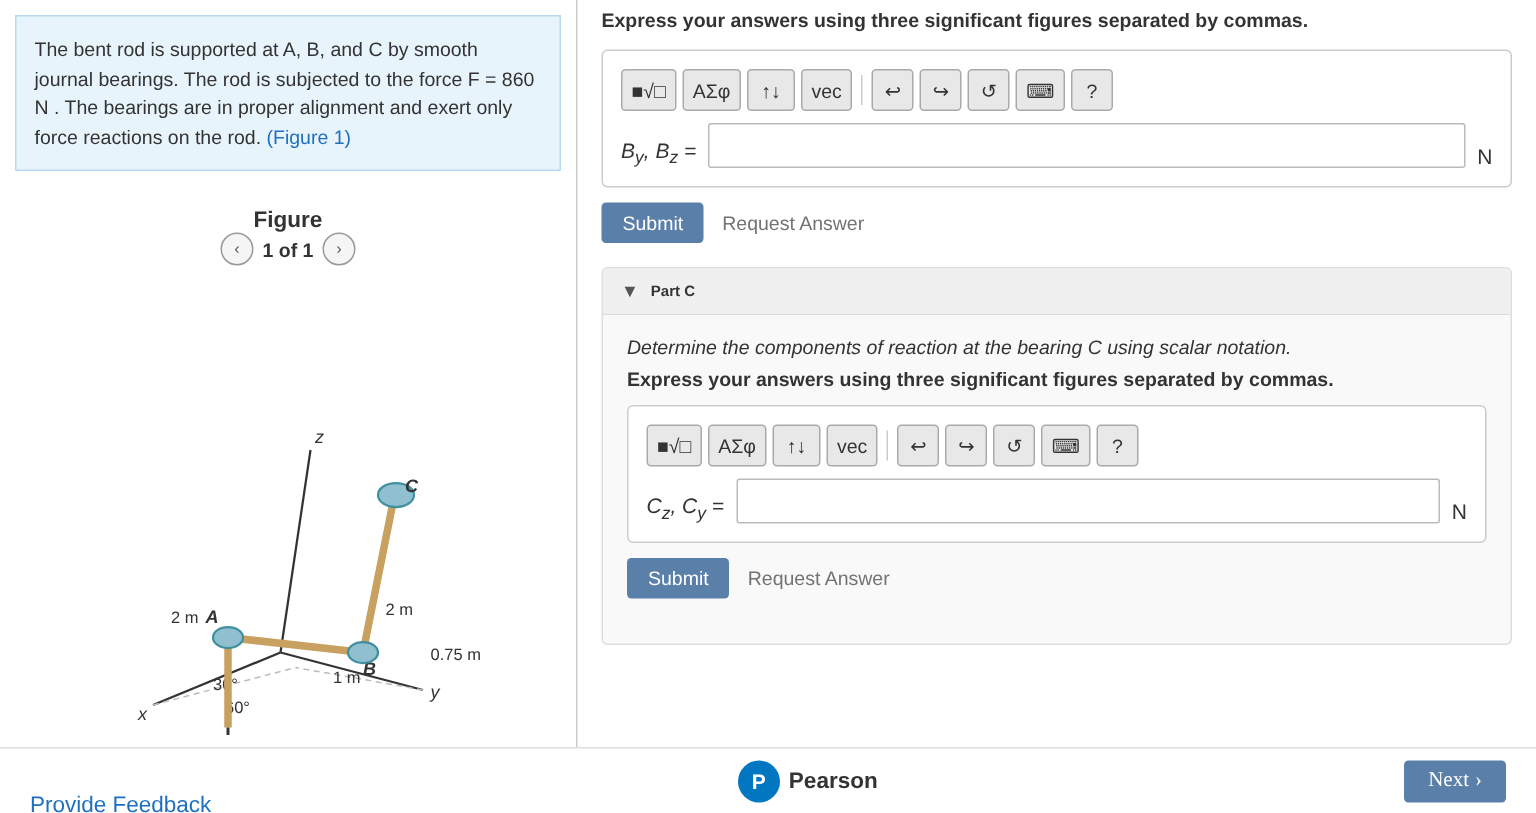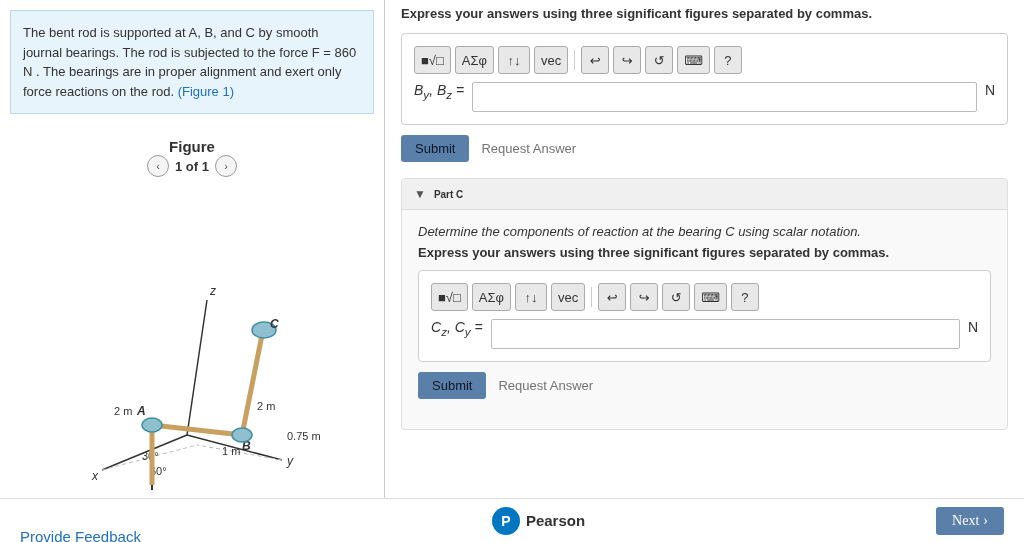--- a/index.html
+++ b/index.html
@@ -137,21 +137,21 @@
 
     .toolbar-sep {
       width: 1px;
       height: 20px;
       background: #ccc;
       margin: 0 2px;
     }
 
     .answer-input-row {
       display: flex;
-      align-items: flex-start;
+      align-items: flex-end;
       gap: 8px;
     }
 
     .answer-label {
       font-size: 14px;
       white-space: nowrap;
       font-style: italic;
     }
 
     .answer-input {
@@ -171,21 +171,21 @@
     .action-row {
       display: flex;
       align-items: center;
       gap: 12px;
       margin-top: 6px;
       margin-bottom: 16px;
     }
 
     .submit-btn {
       background: #5a7fa8;
-      color: #0f172a;
+      color: #ffffff;
       border: none;
       border-radius: 3px;
       padding: 6px 14px;
       font-size: 13px;
       cursor: pointer;
     }
 
     .request-link {
       color: #737373;
       font-size: 13px;

